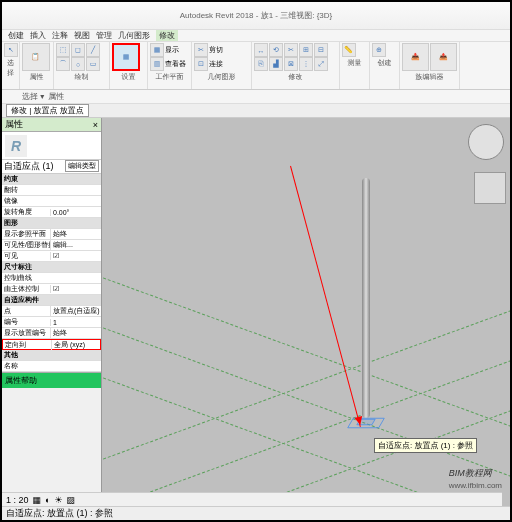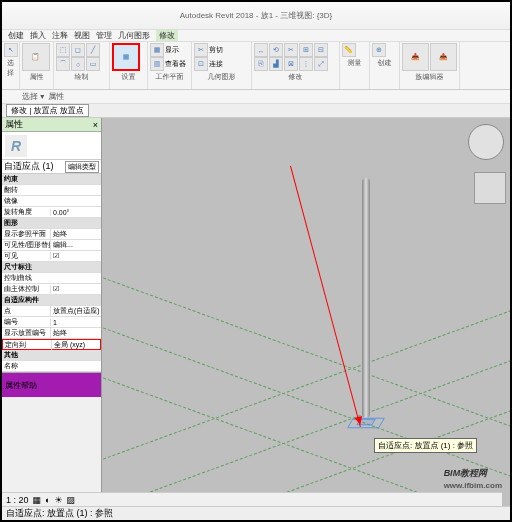--- a/index.html
+++ b/index.html
@@ -19,44 +19,44 @@
 .qat{height:14px;background:#f5f5f5;display:flex;align-items:center;gap:4px;padding:0 20px;border-bottom:1px solid #ddd}
 .qat span{font-size:8px;color:#555}
 .typesel{height:14px;background:#eee;display:flex;padding:0 4px;border-bottom:1px solid #ccc}
 .typesel span{font-size:8px;background:#fff;border:1px solid #999;padding:0 4px}
 .main{display:flex;height:400px}
 .proppanel{width:100px;background:#f0f0f0;border-right:1px solid #999;overflow:hidden}
 .prophead{height:14px;background:#d4ebcc;display:flex;align-items:center;padding:0 3px;font-size:8px;border-bottom:1px solid #aaa}
 .prophead .x{margin-left:auto;font-size:9px;cursor:pointer}
 .typebox{height:28px;display:flex;align-items:center;padding:3px;border-bottom:1px solid #ccc;background:#fff}
 .typeicon{width:22px;height:22px;background:#eee;display:flex;align-items:center;justify-content:center;font-size:14px;font-weight:bold;color:#7a9db5;font-style:italic}
-.typesel2{height:14px;display:flex;align-items:flex-end;padding:0 2px;font-size:8px;background:#fff;border-bottom:1px solid #ccc}
+.typesel2{height:14px;display:flex;align-items:flex-start;padding:0 2px;font-size:8px;background:#fff;border-bottom:1px solid #ccc}
 .typesel2 .dd{margin-left:auto;border:1px solid #999;padding:0 2px;font-size:7px}
 .pgrid{background:#fff}
 .prow{display:flex;height:11px;border-bottom:1px solid #ddd;align-items:center}
 .prow.hdr{background:#e0e0e0;font-weight:bold}
 .prow.hl{border:1px solid red}
 .pname{width:48px;padding-left:2px;font-size:7px;overflow:hidden;white-space:nowrap}
 .pval{flex:1;padding-left:2px;font-size:7px;border-left:1px solid #ddd;overflow:hidden;white-space:nowrap}
 .viewport{flex:1;background:#bfbfbf;position:relative;overflow:hidden}
 .grid3d{position:absolute;inset:0}
 .gline{position:absolute;border-top:1px dashed #5aa05a;transform-origin:center}
 .column{position:absolute;left:260px;top:60px;width:8px;height:240px;background:linear-gradient(90deg,#888,#ddd,#888);border-radius:4px}
 .colbase{position:absolute;left:248px;top:295px;width:32px;height:20px;border:1px solid #4a8de8;transform:skewX(-30deg) scaleY(0.5)}
 .colbase2{position:absolute;left:256px;top:298px;width:16px;height:12px;border:1px solid #4a8de8;background:rgba(100,150,230,0.2);transform:skewX(-30deg) scaleY(0.5)}
 .tooltip{position:absolute;left:272px;top:320px;background:#ffffe1;border:1px solid #666;padding:1px 3px;font-size:8px}
 .arrow{position:absolute;left:188px;top:48px;width:1px;height:270px;background:red;transform:rotate(-15deg);transform-origin:top}
 .arrow::after{content:'';position:absolute;bottom:-2px;left:-3px;border:4px solid transparent;border-top:8px solid red}
 .navwheel{position:absolute;right:6px;top:6px;width:36px;height:36px;border:1px solid #888;border-radius:50%;background:rgba(240,240,240,0.7)}
 .navcube{position:absolute;right:4px;top:54px;width:32px;height:32px;background:rgba(240,240,240,0.6);border:1px solid #999}
-.logo{position:absolute;right:8px;bottom:28px;font-size:18px;font-weight:bold;color:#333;font-style:italic}
+.logo{position:absolute;right:8px;bottom:28px;font-size:18px;font-weight:normal;color:#333;font-style:italic}
 .logo small{font-size:8px;display:block;color:#555;font-style:normal}
 .vstatus{position:absolute;left:0;bottom:14px;right:8px;height:14px;background:#f0f0f0;display:flex;align-items:center;padding:0 4px;font-size:8px;gap:4px;border-top:1px solid #ccc}
 .statusbar{position:absolute;left:0;bottom:0;right:0;height:14px;background:#eee;display:flex;align-items:center;padding:0 4px;font-size:8px;border-top:1px solid #ccc}
-.prophelp{height:25px;background:#a21caf;font-size:8px;padding:0 3px;display:flex;align-items:center;border-top:1px solid #aaa}
+.prophelp{height:16px;background:#22c55e;font-size:8px;padding:0 3px;display:flex;align-items:center;border-top:1px solid #aaa}
 </style>
 </head>
 <body>
 
 <div class="titlebar">
     <span>Autodesk Revit 2018 - 族1 - 三维视图: {3D}</span>
   </div>
 
 <div class="menubar">
   <span>创建</span>

